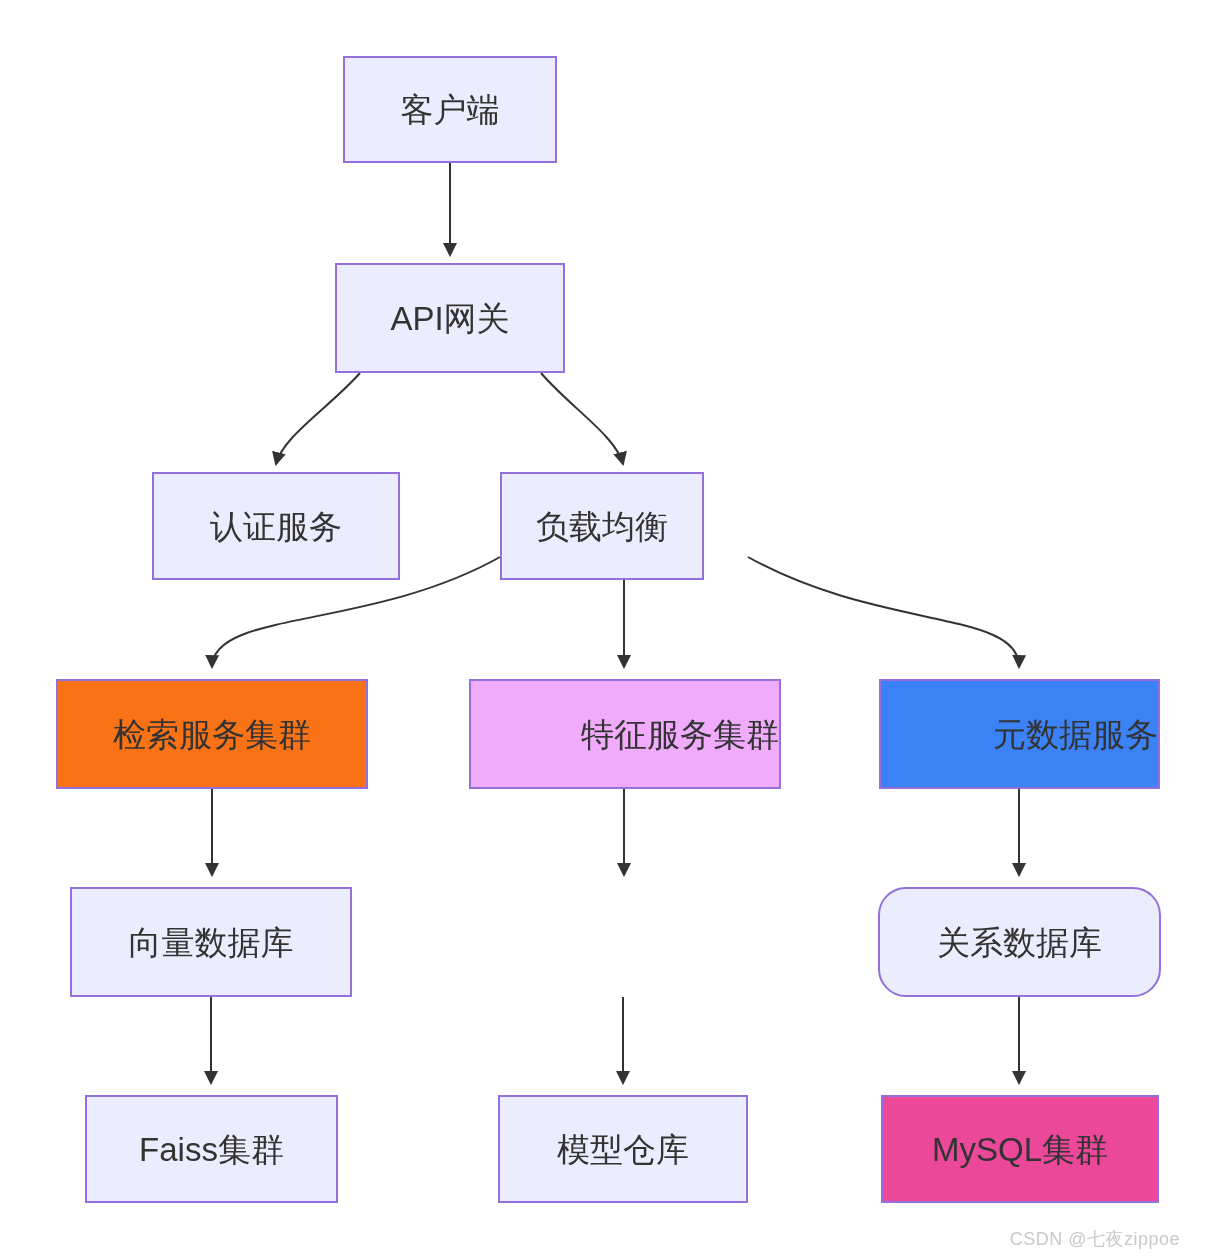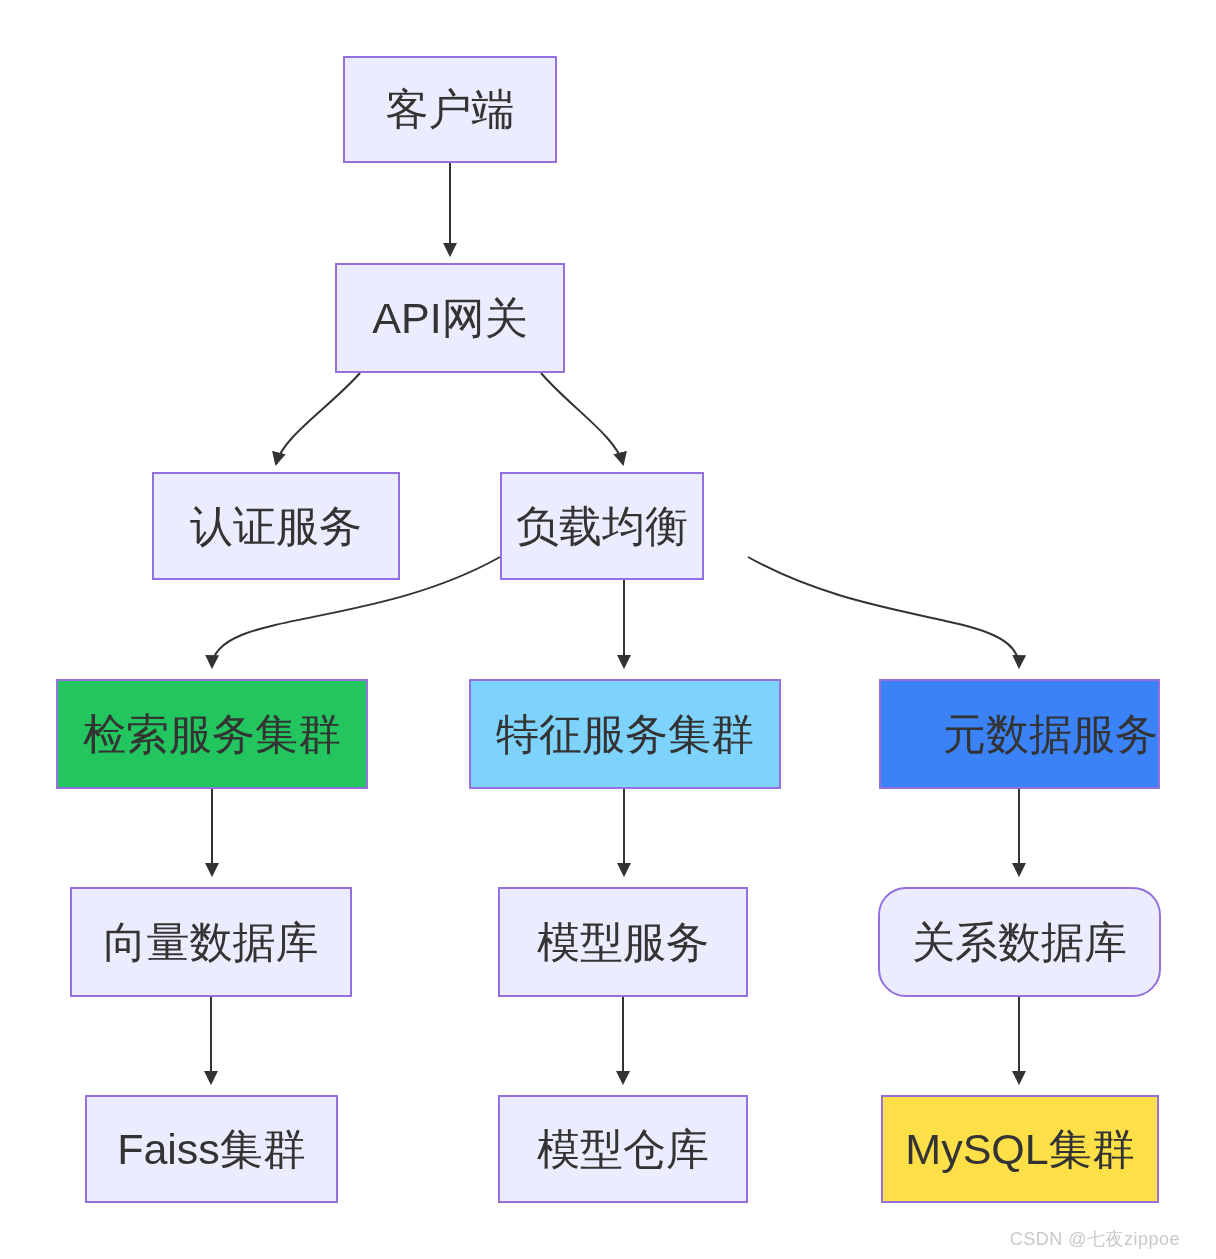--- a/index.html
+++ b/index.html
@@ -31,21 +31,21 @@
     stroke-width: 2px;
   }
   #arrowhead path { fill: var(--edge-color); stroke: none; }
   .node {
     position: absolute;
     border: 2px solid var(--node-border);
     display: flex;
     align-items: center;
     justify-content: center;
     color: var(--text-color);
-    font-size: 43px;
+    font-size: 33px;
     line-height: 1;
     white-space: nowrap;
   }
   
   #n-client            { left: 343px; top: 56px;   width: 214px; height: 107px; }
   #n-api-gateway       { left: 335px; top: 263px;  width: 230px; height: 110px; }
   #n-auth-service      { left: 152px; top: 472px;  width: 248px; height: 108px; }
   #n-load-balancer     { left: 500px; top: 472px;  width: 204px; height: 108px; }
   #n-retrieval-cluster { left: 56px;  top: 679px;  width: 312px; height: 110px; }
   #n-feature-cluster   { left: 469px; top: 679px;  width: 312px; height: 110px; }
@@ -98,51 +98,48 @@
   </div>
 
   <div class="node" id="n-auth-service" style="background-color: rgb(236, 236, 255);">
     <span>认证服务</span>
   </div>
 
   <div class="node" id="n-load-balancer" style="background-color: rgb(236, 236, 255);">
     <span>负载均衡</span>
   </div>
 
-  <div class="node" id="n-retrieval-cluster" style="background-color: #22c55e; align-items: center;">
+  <div class="node" id="n-retrieval-cluster" style="background-color: #f97316; align-items: center;">
     <span>检索服务集群</span>
   </div>
 
-  <div class="node" id="n-feature-cluster" style="background-color: #7dd3fc;">
+  <div class="node" id="n-feature-cluster" style="background-color: #f0abfc; justify-content: flex-end;">
     <span>特征服务集群</span>
   </div>
 
   <div class="node" id="n-metadata-service" style="background-color: #3b82f6; justify-content: flex-end;">
     <span>元数据服务</span>
   </div>
 
   <div class="node" id="n-vector-db" style="background-color: rgb(236, 236, 255);">
     <span>向量数据库</span>
   </div>
 
-  <div class="node" id="n-model-service" style="background-color: rgb(236, 236, 255);">
-    <span>模型服务</span>
-  </div>
 
   <div class="node" id="n-relational-db" style="background-color: rgb(236, 236, 255); border-radius: 28px;">
     <span>关系数据库</span>
   </div>
 
   <div class="node" id="n-faiss-cluster" style="background-color: rgb(236, 236, 255);">
     <span>Faiss集群</span>
   </div>
 
   <div class="node" id="n-model-repo" style="background-color: rgb(236, 236, 255);">
     <span>模型仓库</span>
   </div>
 
-  <div class="node" id="n-mysql-cluster" style="background-color: #fde047;">
+  <div class="node" id="n-mysql-cluster" style="background-color: #ec4899;">
     <span>MySQL集群</span>
   </div>
 
   <div class="watermark">CSDN @七夜zippoe</div>
 
 </div>
 
 </body></html>

